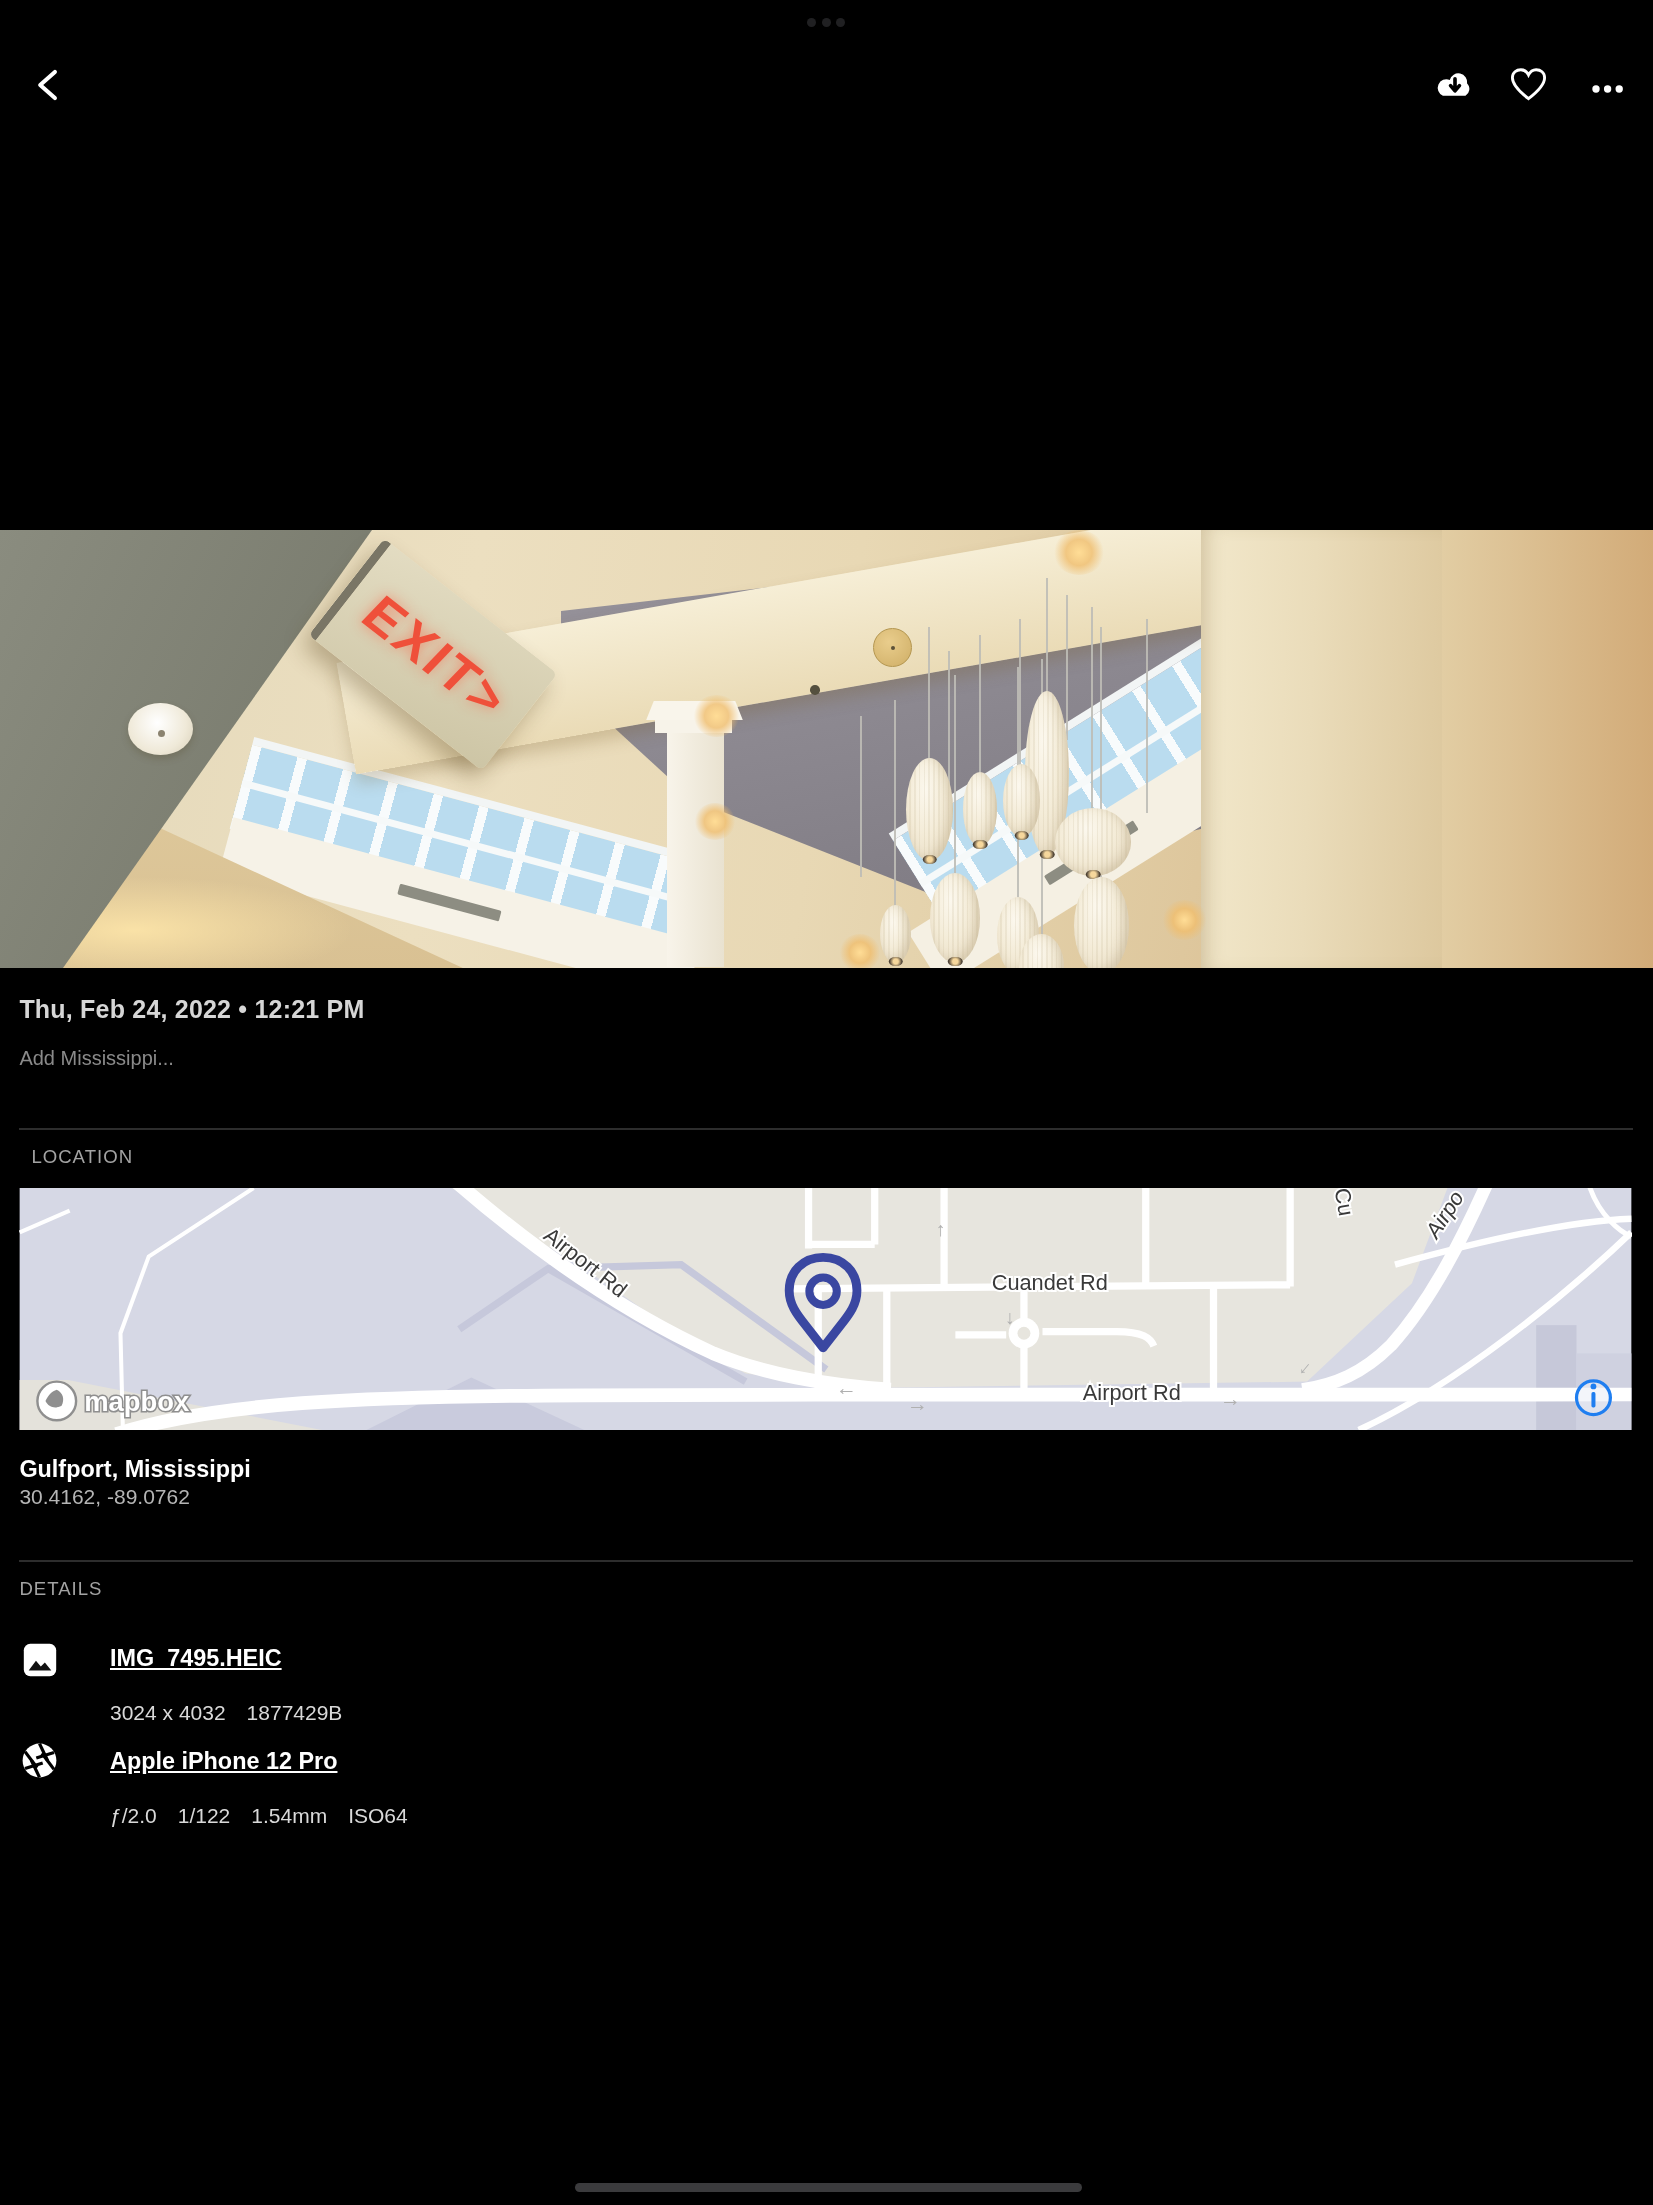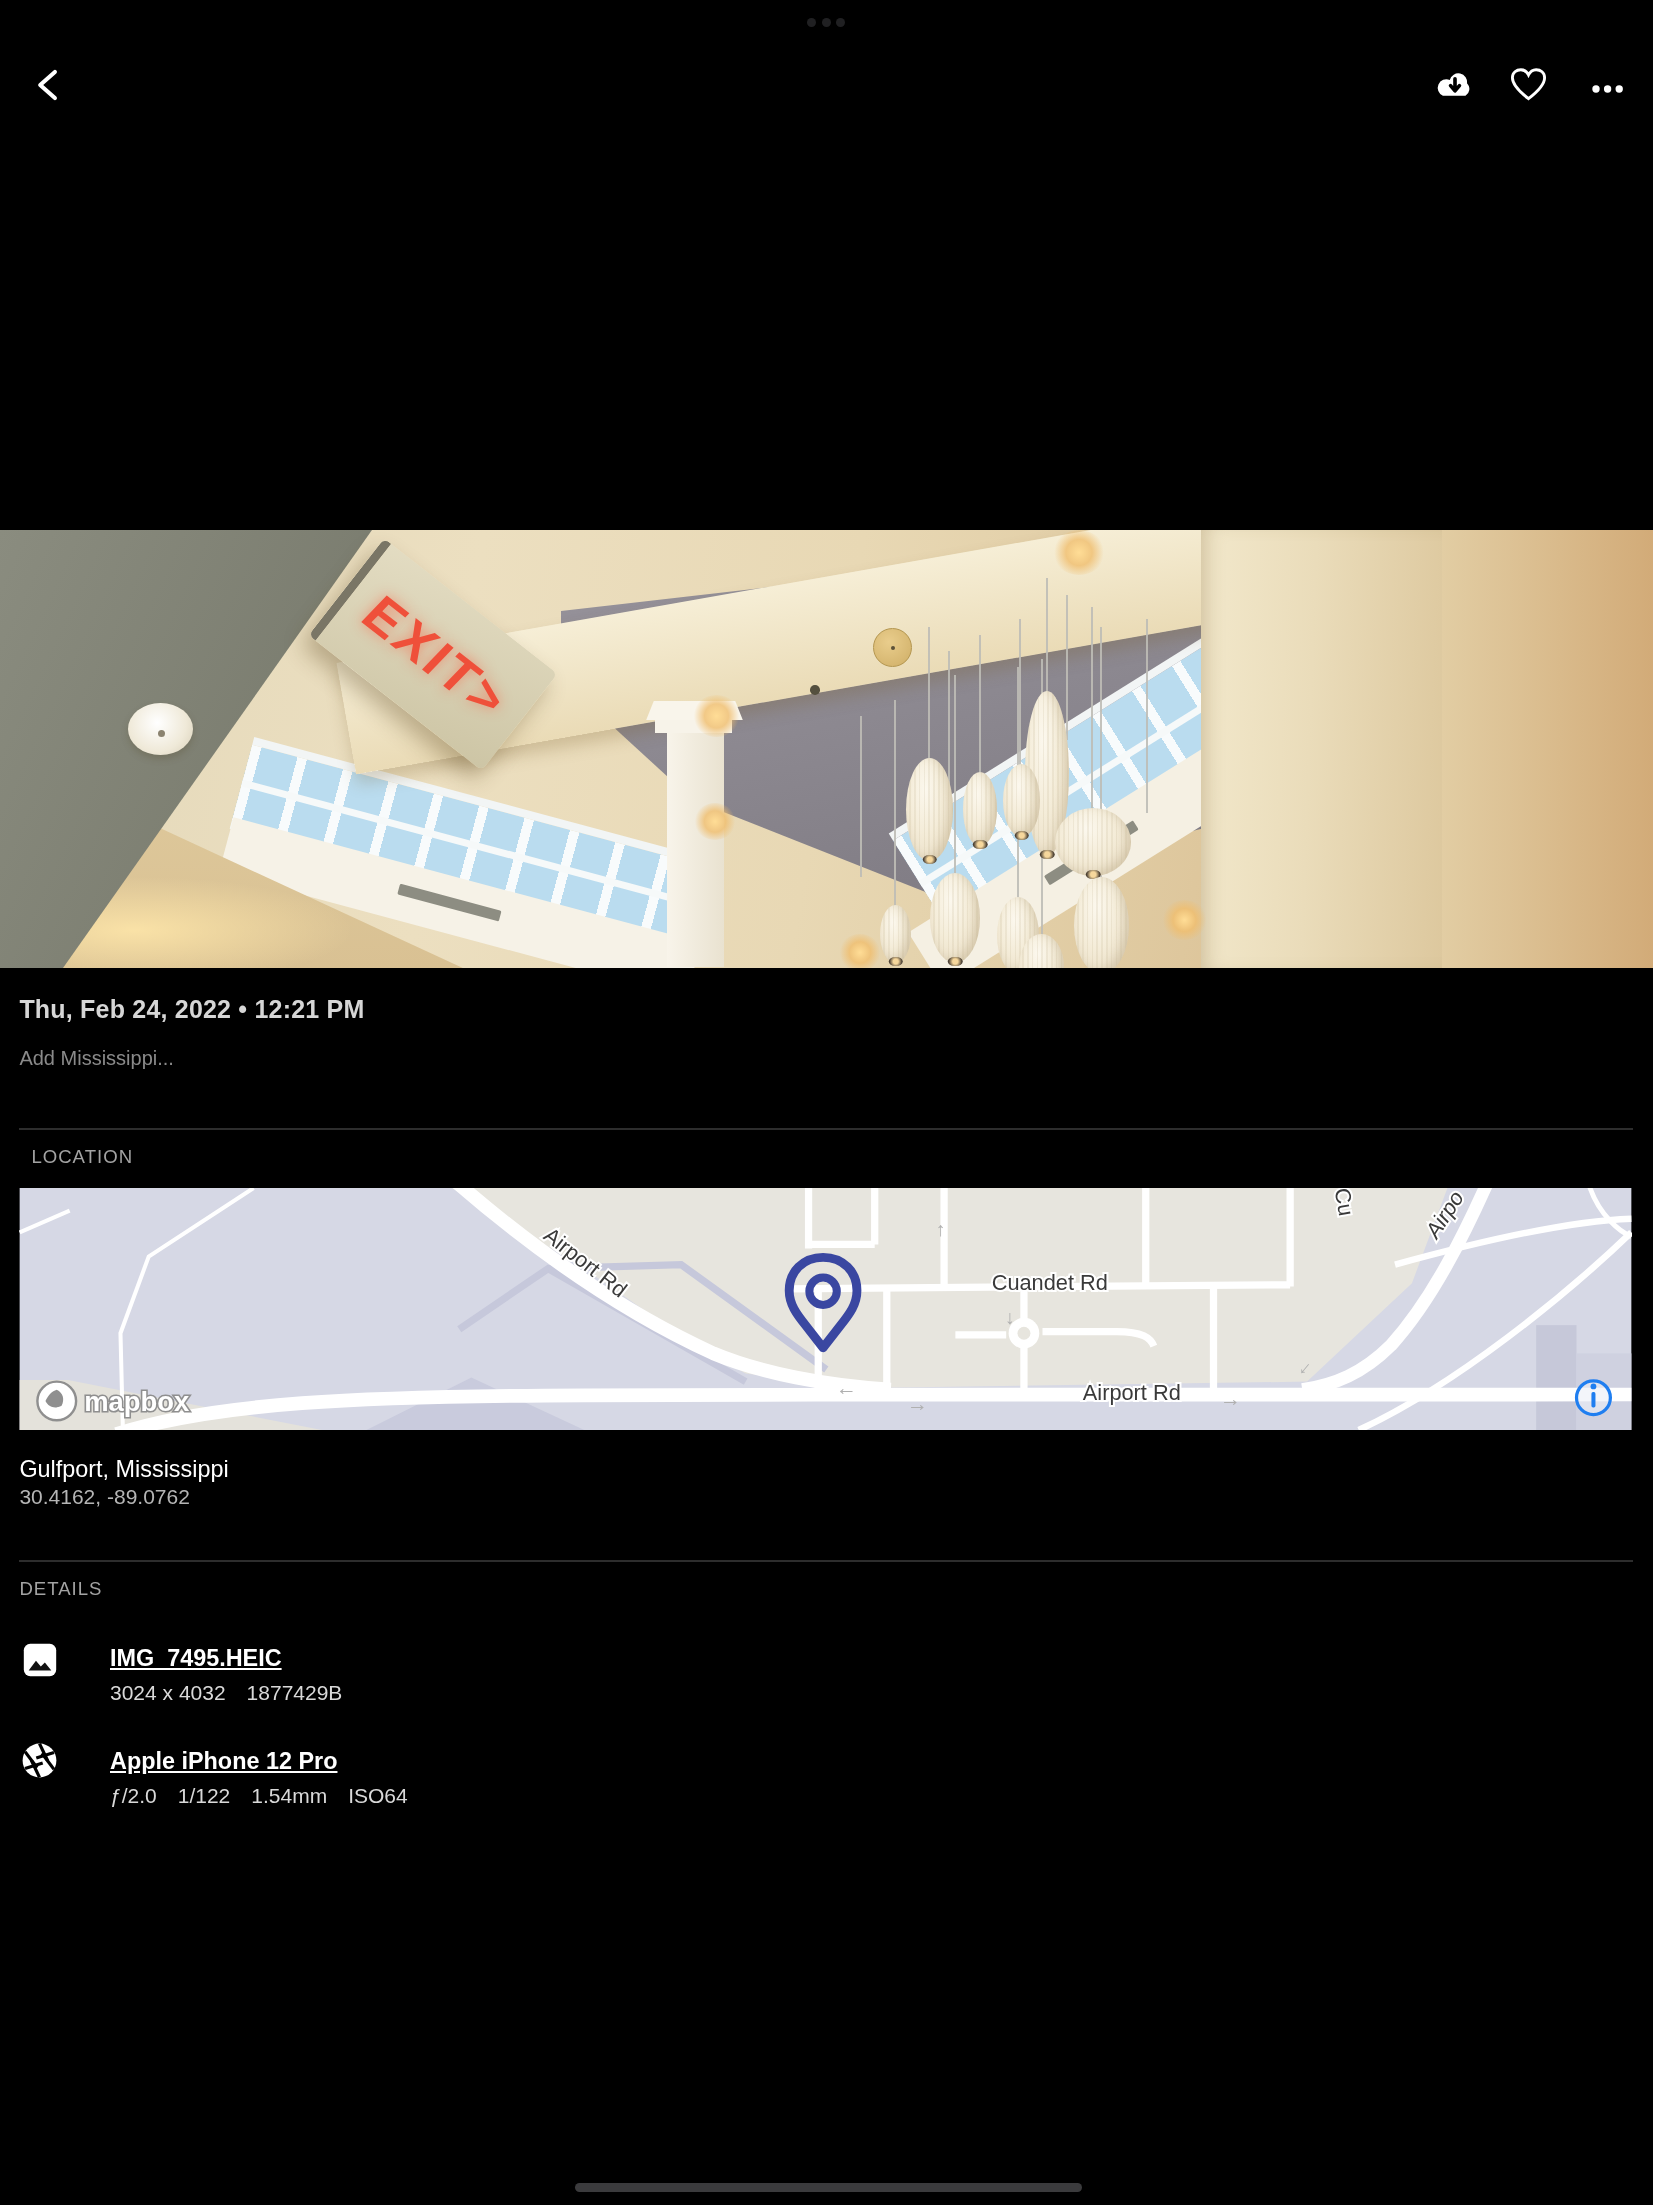--- a/index.html
+++ b/index.html
@@ -72,24 +72,24 @@
     background:linear-gradient(92deg,#f2e8cb 0%,#eadcba 45%,#ddc89e 100%);
     box-shadow:inset 14.5px 0 19.4px -9.7px rgba(120,90,40,.28); }
   .wall-right { left:1442px; top:0; width:211px; height:438px;
     background:linear-gradient(90deg,#e2cda3,#d2ab78); }
 
   
   .date-row { position:absolute; left:19.4px; top:995px; font-size:25px; font-weight:600; color:#d6d6d6; letter-spacing:0.2px; }
   .desc-row { position:absolute; left:19.4px; top:1047px; font-size:20px; color:#8a8a8a; cursor:text; }
   .divider { position:absolute; left:19.4px; width:1614px; height:1.6px; background:#2d2d2d; }
   .section-label { position:absolute; left:19.4px; font-size:18.6px; color:#a3a3a3; letter-spacing:1px; }
-  .place { position:absolute; left:19.4px; top:1456px; font-size:23.4px; font-weight:400; color:#fff; }
+  .place { position:absolute; left:19.4px; top:1456px; font-size:23.4px; font-weight:700; color:#fff; }
   .coords { position:absolute; left:19.4px; top:1485px; font-size:21px; color:#b5b5b5; }
   .detail-title { position:absolute; left:110px; font-size:23.4px; font-weight:600; color:#fff;text-decoration:underline; }
-  .detail-meta { position:absolute; left:110px; font-size:21px; color:#d9d9d9; }
+  .detail-meta { position:absolute; left:110px; font-size:21px; color:#d9d9d9;margin-top:20px; }
   .detail-meta span + span { margin-left:21px; }
   .map-wrap { position:absolute; left:19.4px; top:1188px; width:1613px; height:242px; cursor:pointer; }
   .home-bar { position:absolute; left:575px; top:2183px; width:507px; height:9px; border-radius:4.8px; background:#3b3b3d; }
 </style>
 </head>
 <body>
 
 <div class="sys-dots">
     <span></span>
     <span></span>

